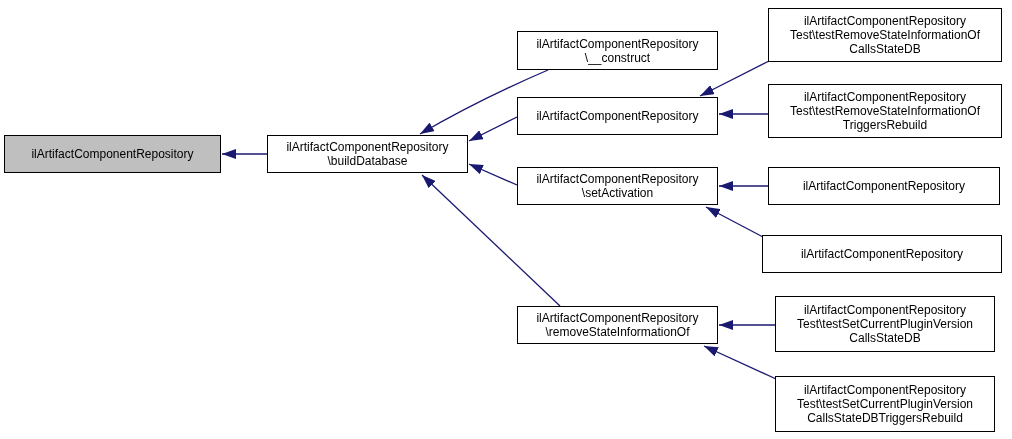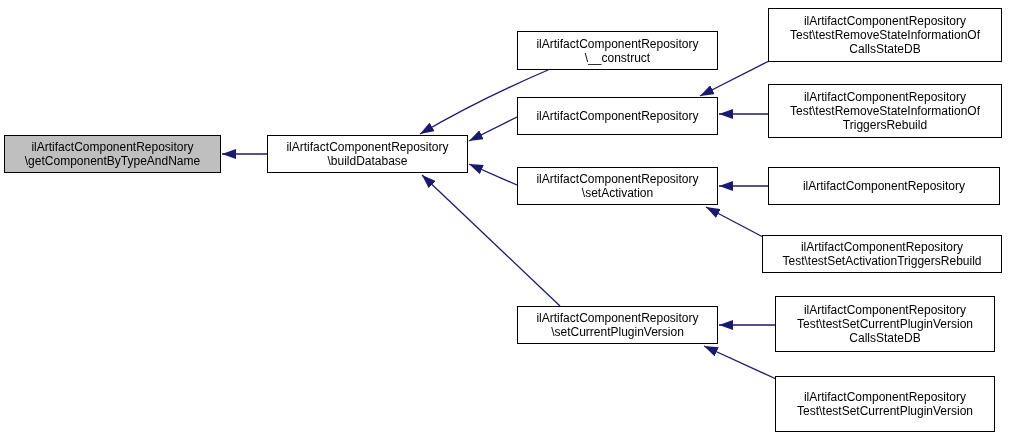--- a/index.html
+++ b/index.html
@@ -50,21 +50,20 @@
       <path d="M768,114 L719,114" marker-end="url(#ah)"></path>
       <path d="M768,186 L719,186" marker-end="url(#ah)"></path>
       <path d="M763,237 L706,207" marker-end="url(#ah)"></path>
       <path d="M775,325 L719,325" marker-end="url(#ah)"></path>
       <path d="M776,379 L704,346" marker-end="url(#ah)"></path>
     </g>
   </svg>
 
   <div class="node current" style="left:4px;top:135px;width:217px;height:38px">
     <span>ilArtifactComponentRepository</span>
-    <span>\getComponentByTypeAndName</span>
   </div>
 
   <div class="node" style="left:267px;top:135px;width:201px;height:38px">
     <span>ilArtifactComponentRepository</span>
     <span>\buildDatabase</span>
   </div>
 
   <div class="node" style="left:517px;top:31px;width:201px;height:39px">
     <span>ilArtifactComponentRepository</span>
     <span>\__construct</span>
@@ -74,48 +73,48 @@
     <span>ilArtifactComponentRepository</span>
   </div>
 
   <div class="node" style="left:517px;top:167px;width:201px;height:38px">
     <span>ilArtifactComponentRepository</span>
     <span>\setActivation</span>
   </div>
 
   <div class="node" style="left:517px;top:306px;width:201px;height:38px">
     <span>ilArtifactComponentRepository</span>
-    <span>\setCurrentPluginVersion</span>
+    <span>\removeStateInformationOf</span>
   </div>
 
   <div class="node" style="left:768px;top:8px;width:234px;height:54px">
     <span>ilArtifactComponentRepository</span>
     <span>Test\testRemoveStateInformationOf</span>
     <span>CallsStateDB</span>
   </div>
 
   <div class="node" style="left:768px;top:84px;width:234px;height:54px">
     <span>ilArtifactComponentRepository</span>
     <span>Test\testRemoveStateInformationOf</span>
     <span>TriggersRebuild</span>
   </div>
 
   <div class="node" style="left:768px;top:167px;width:232px;height:38px">
     <span>ilArtifactComponentRepository</span>
   </div>
 
   <div class="node" style="left:762px;top:235px;width:240px;height:38px">
     <span>ilArtifactComponentRepository</span>
-    <span>Test\testSetActivationTriggersRebuild</span>
   </div>
 
   <div class="node" style="left:775px;top:296px;width:220px;height:56px">
     <span>ilArtifactComponentRepository</span>
     <span>Test\testSetCurrentPluginVersion</span>
     <span>CallsStateDB</span>
   </div>
 
   <div class="node" style="left:775px;top:376px;width:220px;height:56px">
     <span>ilArtifactComponentRepository</span>
     <span>Test\testSetCurrentPluginVersion</span>
+    <span>CallsStateDBTriggersRebuild</span>
   </div>
 
 </div>
 
 </body></html>

